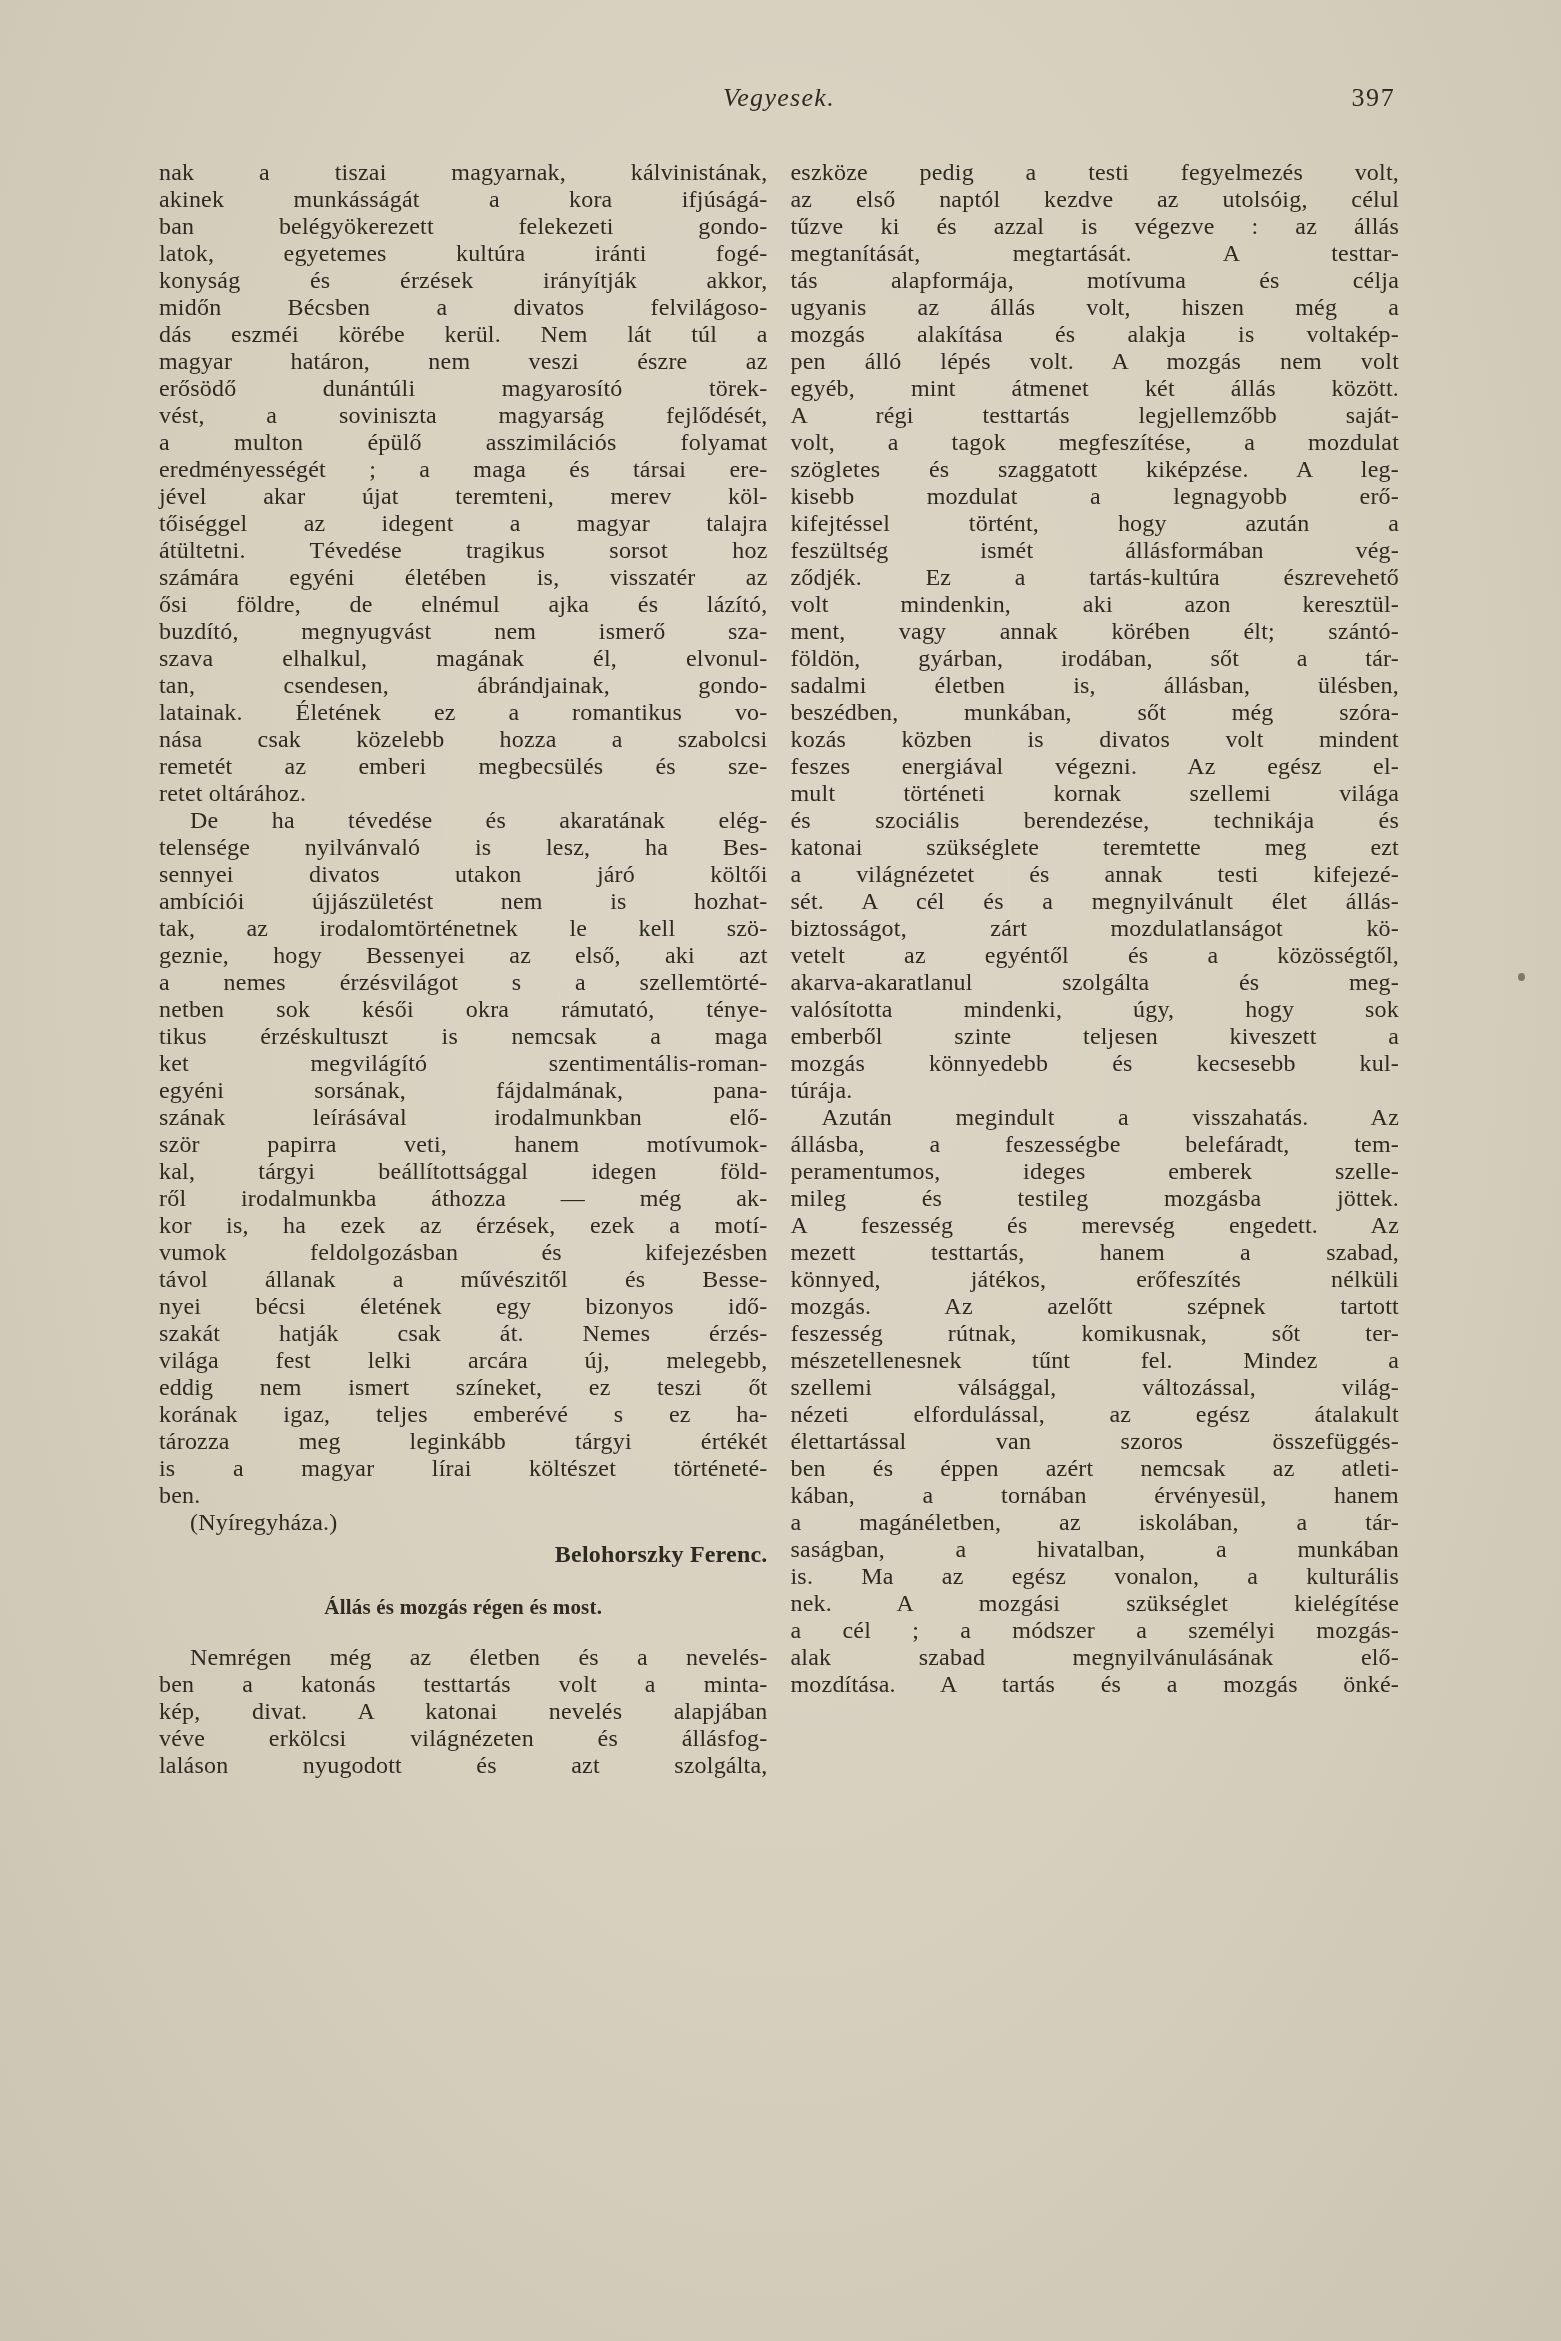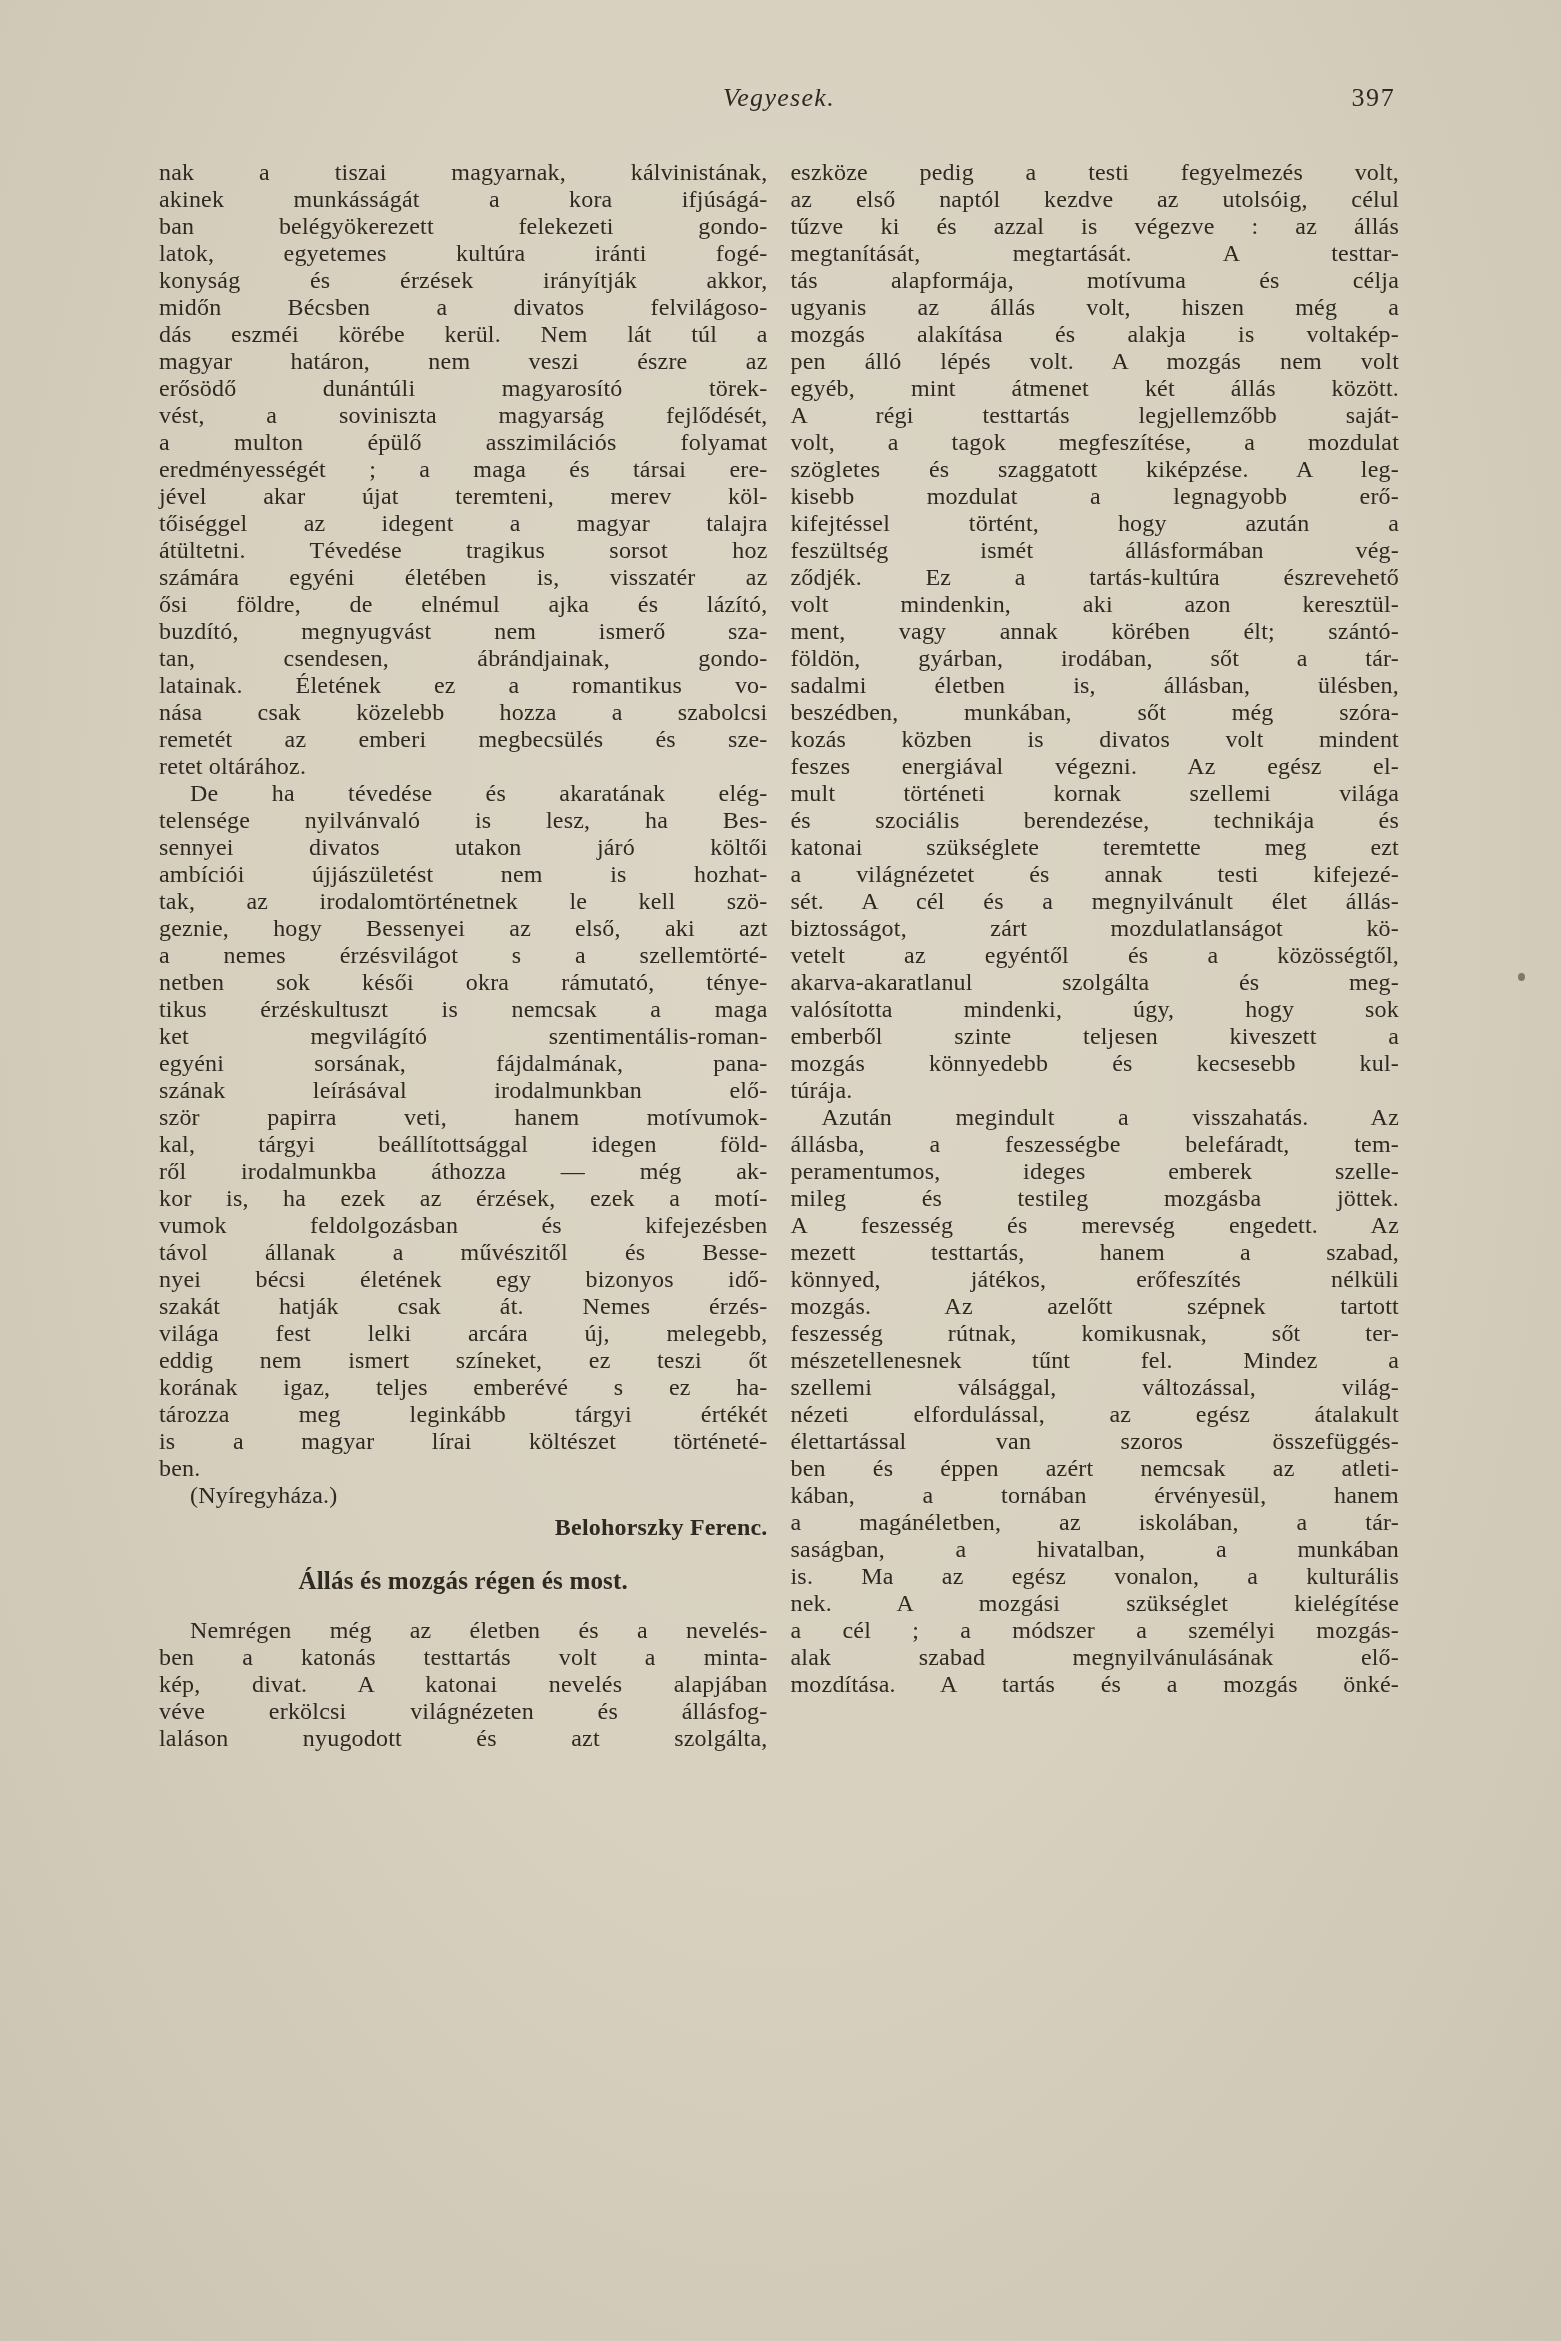--- a/index.html
+++ b/index.html
@@ -65,21 +65,21 @@
   .line.indent { text-indent: 31px; }
   .block-place { text-indent: 31px; }
   .block-author {
     font-weight: bold;
     text-align: right;
     margin: 5.2px 0 8.7px 0;
   }
   .block-title {
     font-weight: bold;
     text-align: center;
-    font-size: 25px;
+    font-size: 21px;
     margin: 26px 0 22.6px 0;
   }
   .speck {
     position: absolute;
     right: 33px; top: 973px;
     width: 7px; height: 7.8px;
     border-radius: 50%;
     background: rgba(60,52,40,0.55);
     filter: blur(0.4px);
   }
@@ -105,20 +105,21 @@
         <div class="line">erősödő dunántúli magyarosító törek-</div>
         <div class="line">vést, a soviniszta magyarság fejlődését,</div>
         <div class="line">a multon épülő asszimilációs folyamat</div>
         <div class="line">eredményességét ; a maga és társai ere-</div>
         <div class="line">jével akar újat teremteni, merev köl-</div>
         <div class="line">tőiséggel az idegent a magyar talajra</div>
         <div class="line">átültetni. Tévedése tragikus sorsot hoz</div>
         <div class="line">számára egyéni életében is, visszatér az</div>
         <div class="line">ősi földre, de elnémul ajka és lázító,</div>
         <div class="line">buzdító, megnyugvást nem ismerő sza-</div>
+        <div class="line">szava elhalkul, magának él, elvonul-</div>
         <div class="line">tan, csendesen, ábrándjainak, gondo-</div>
         <div class="line">latainak. Életének ez a romantikus vo-</div>
         <div class="line">nása csak közelebb hozza a szabolcsi</div>
         <div class="line">remetét az emberi megbecsülés és sze-</div>
         <div class="line last">retet oltárához.</div>
         <div class="line indent">De ha tévedése és akaratának elég-</div>
         <div class="line">telensége nyilvánvaló is lesz, ha Bes-</div>
         <div class="line">sennyei divatos utakon járó költői</div>
         <div class="line">ambíciói újjászületést nem is hozhat-</div>
         <div class="line">tak, az irodalomtörténetnek le kell szö-</div>

